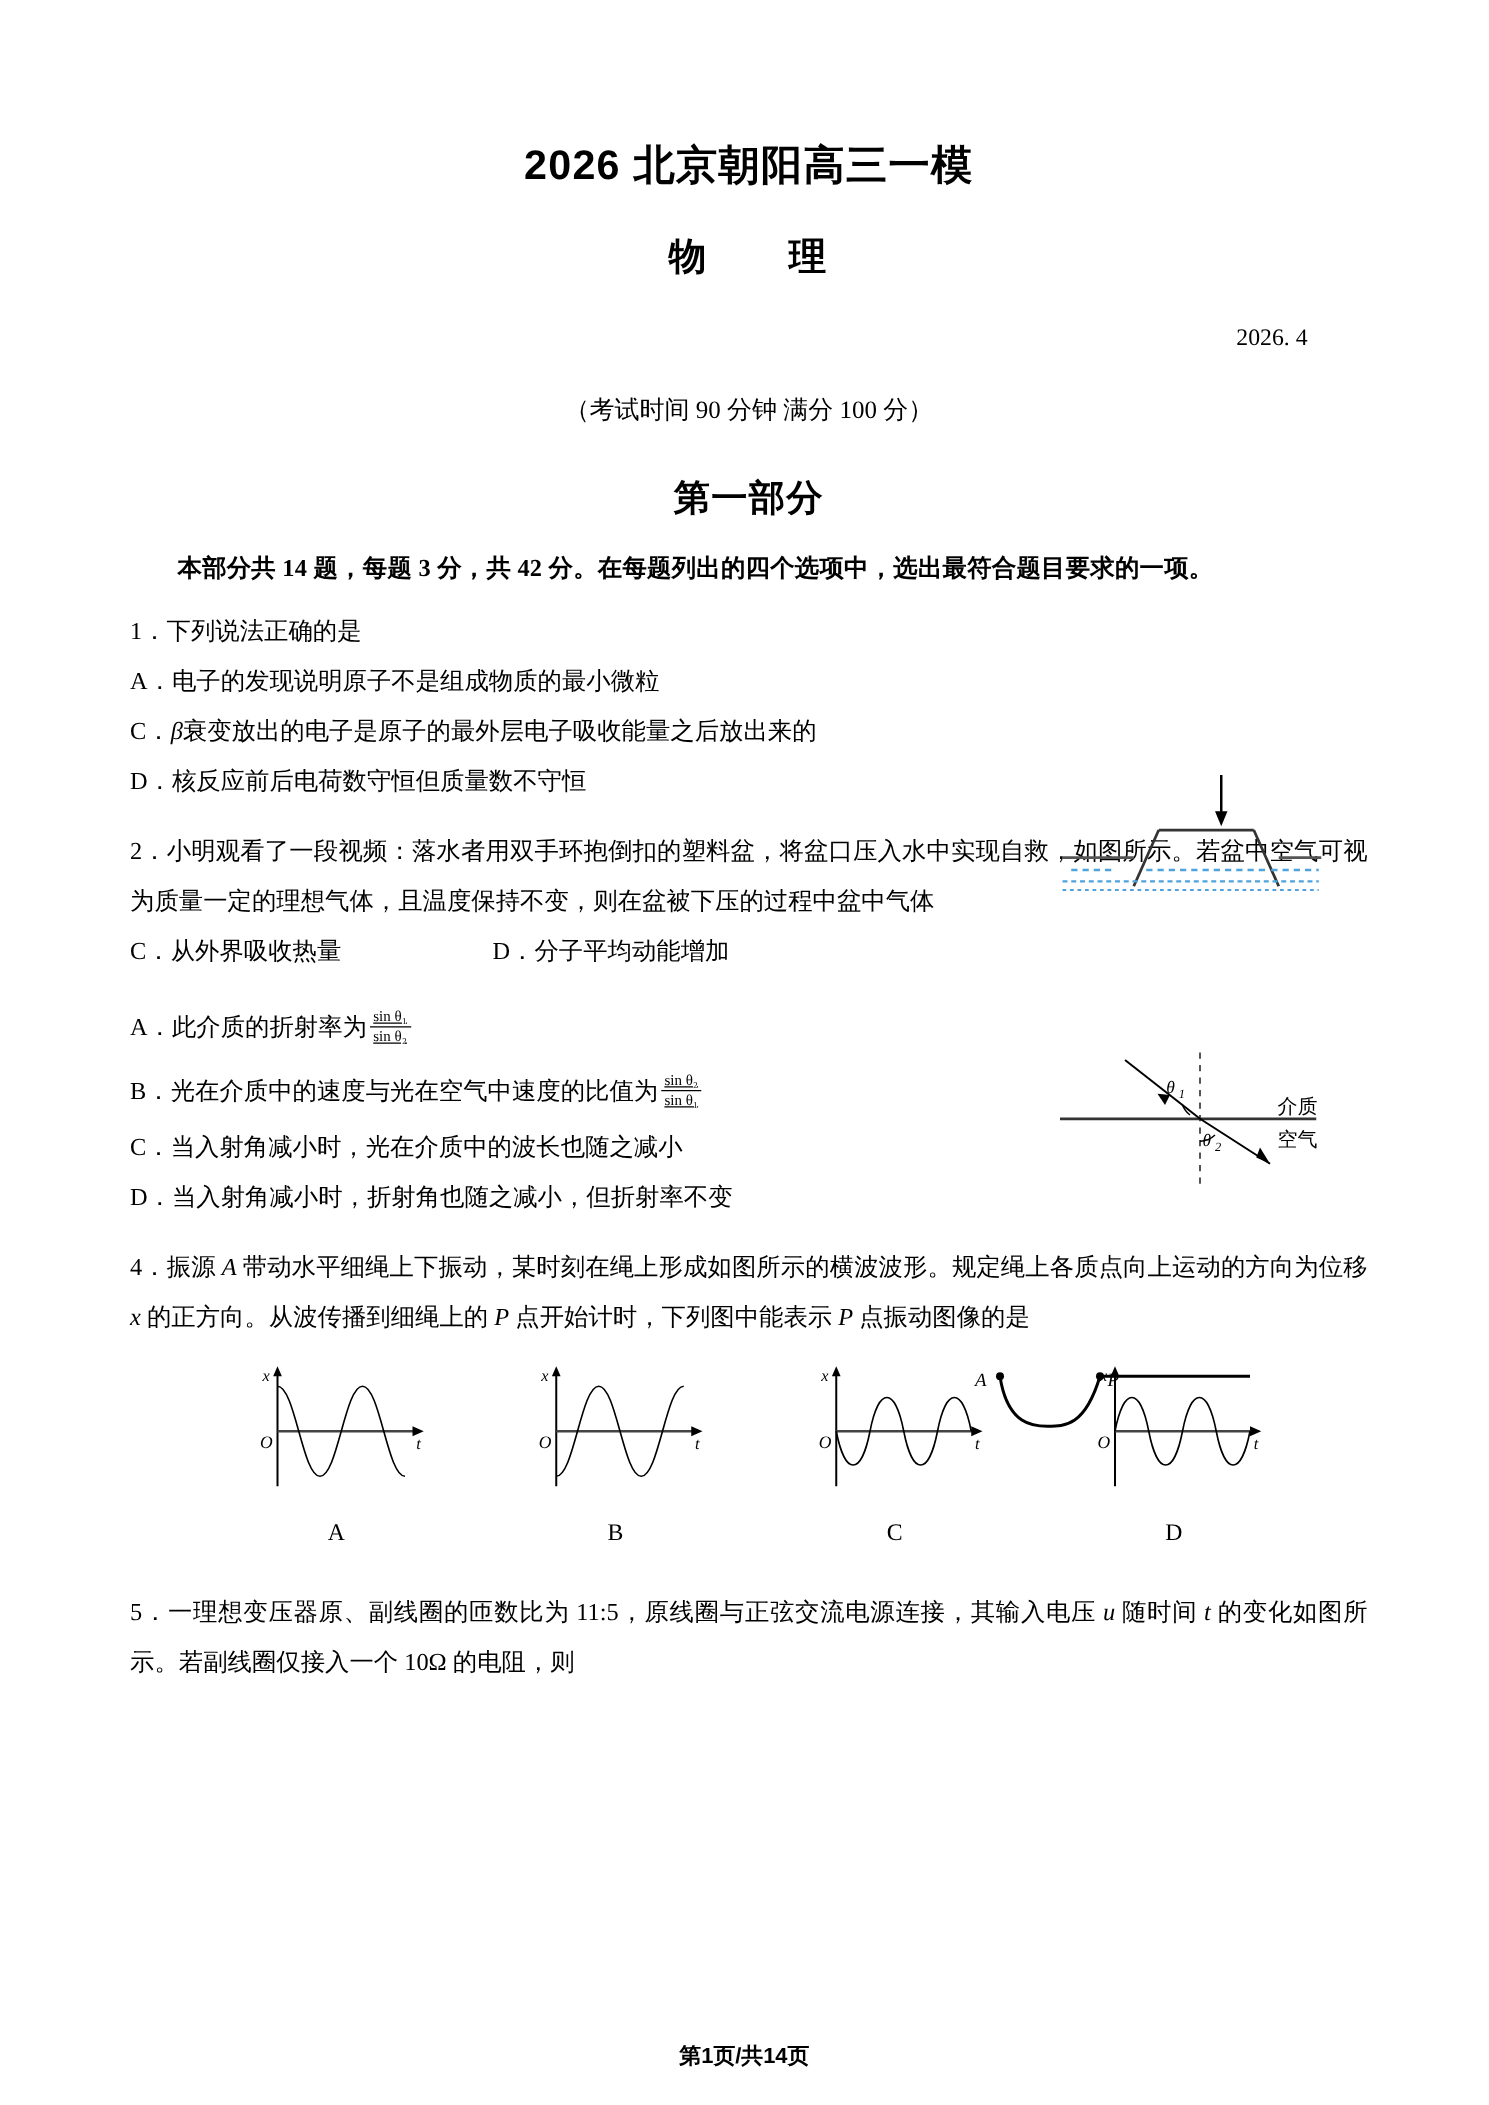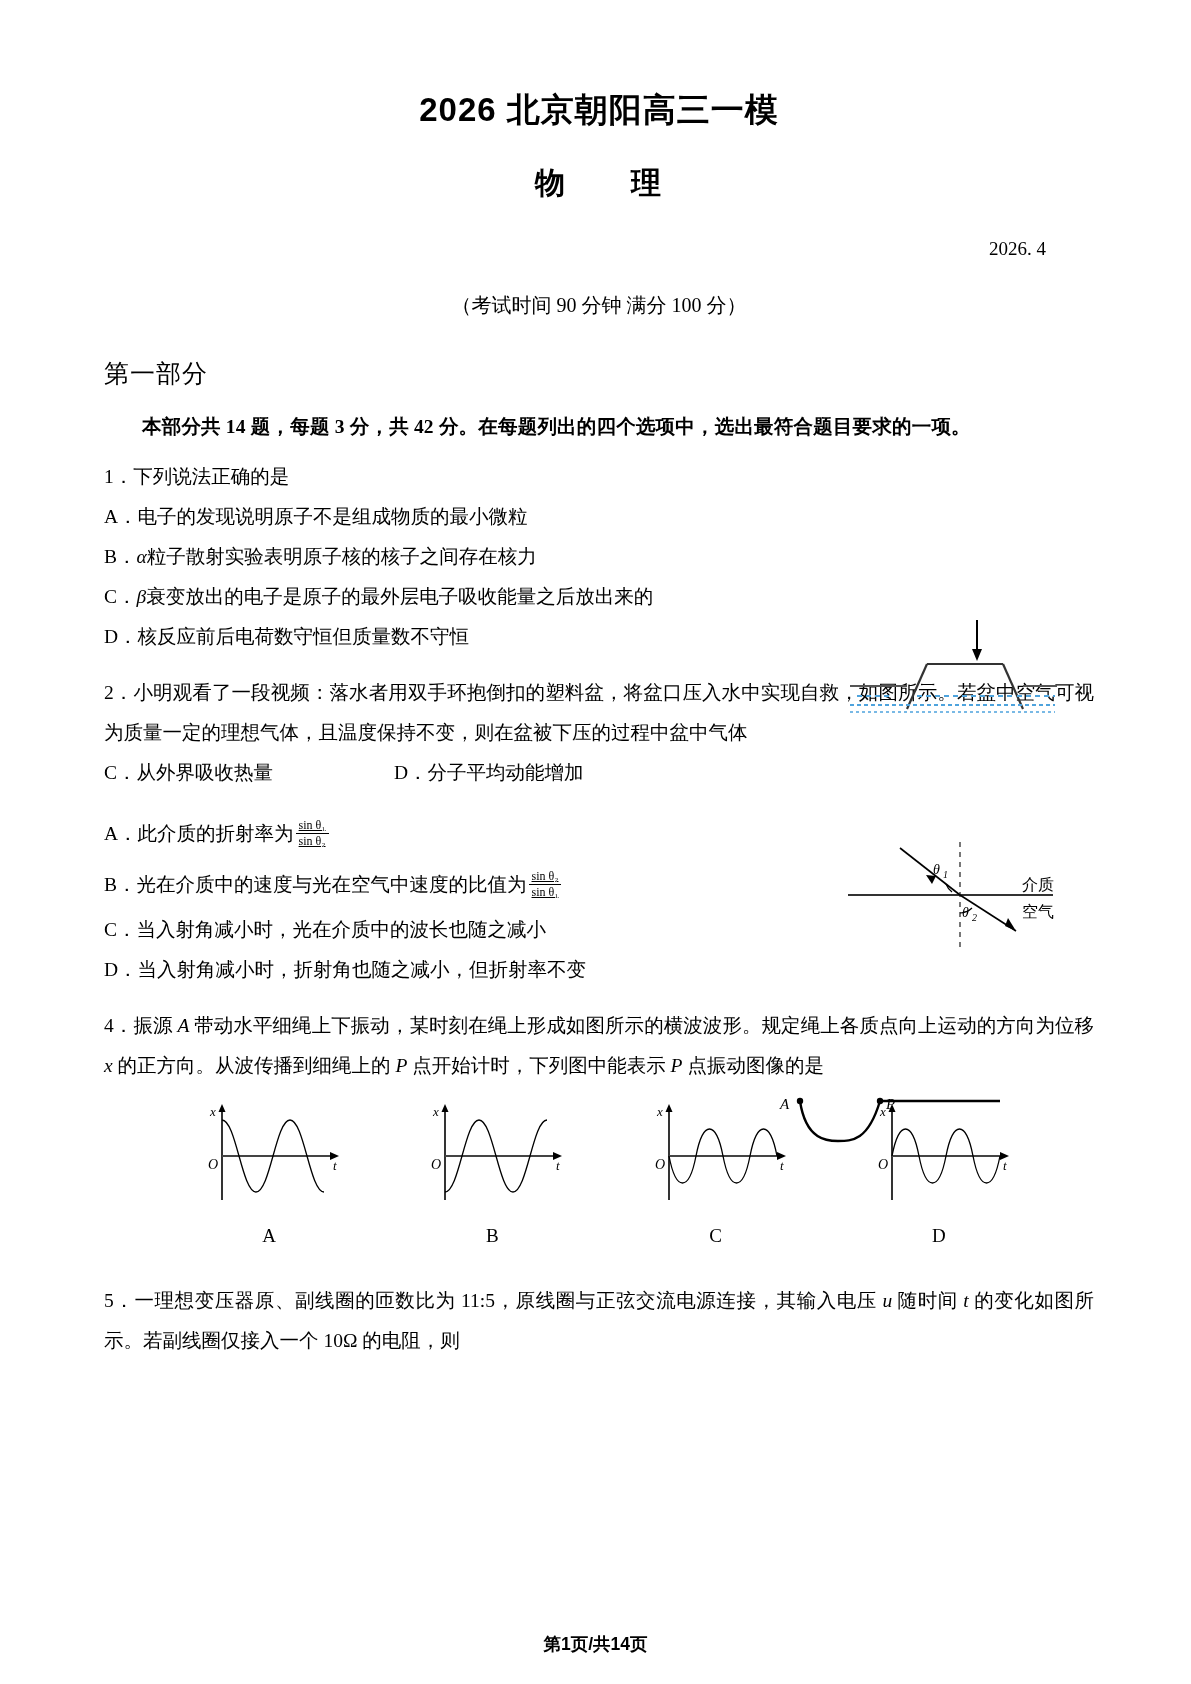--- a/index.html
+++ b/index.html
@@ -26,21 +26,21 @@
     width: 990px;
   }
 
   
   .doc-title {
     text-align: center;
     font-size: 33px;
     font-weight: 700;
     letter-spacing: 1px;
     margin: 0;
-    padding-top: 88px;
+    padding-top: 110px;
     font-family: "Liberation Sans", "DejaVu Sans", sans-serif;
   }
   .doc-subject {
     text-align: center;
     font-size: 30px;
     font-weight: 700;
     margin: 0;
     padding-top: 30px;
     letter-spacing: 2px;
     font-family: "Liberation Sans", "DejaVu Sans", sans-serif;
@@ -53,23 +53,23 @@
     padding-right: 48px;
     font-family: "Liberation Serif", serif;
   }
   .doc-exam-info {
     text-align: center;
     font-size: 20px;
     margin: 16px;
     padding-top: 16px;
   }
   .part-title {
-    text-align: left;
-    font-size: 25px;
-    font-weight: 400;
+    text-align: center;
+    font-size: 29px;
+    font-weight: 700;
     margin: 0;
     padding-top: 22px;
     letter-spacing: 1px;
   }
   .part-desc {
     font-size: 19.5px;
     font-weight: 700;
     margin: 0;
     padding-top: 22px;
     text-indent: 38px;
@@ -158,23 +158,20 @@
     <p class="doc-exam-info">（考试时间 90 分钟  满分 100 分）</p>
     <h3 class="part-title">第一部分</h3>
     <p class="part-desc">本部分共 14 题，每题 3 分，共 42 分。在每题列出的四个选项中，选出最符合题目要求的一项。</p>
 
     <div class="q">
       <div class="q-stem">
         <span>1．</span><span>下列说法正确的是</span>
       </div>
       <div class="opt-line">
         <span>A．</span><span>电子的发现说明原子不是组成物质的最小微粒</span>
-      </div>
-      <div class="opt-line">
-        <span>B．</span><span class="ital">α</span><span>粒子散射实验表明原子核的核子之间存在核力</span>
       </div>
       <div class="opt-line">
         <span>C．</span><span class="ital">β</span><span>衰变放出的电子是原子的最外层电子吸收能量之后放出来的</span>
       </div>
       <div class="opt-line">
         <span>D．</span><span>核反应前后电荷数守恒但质量数不守恒</span>
       </div>
     </div>
 
     <div class="q">

